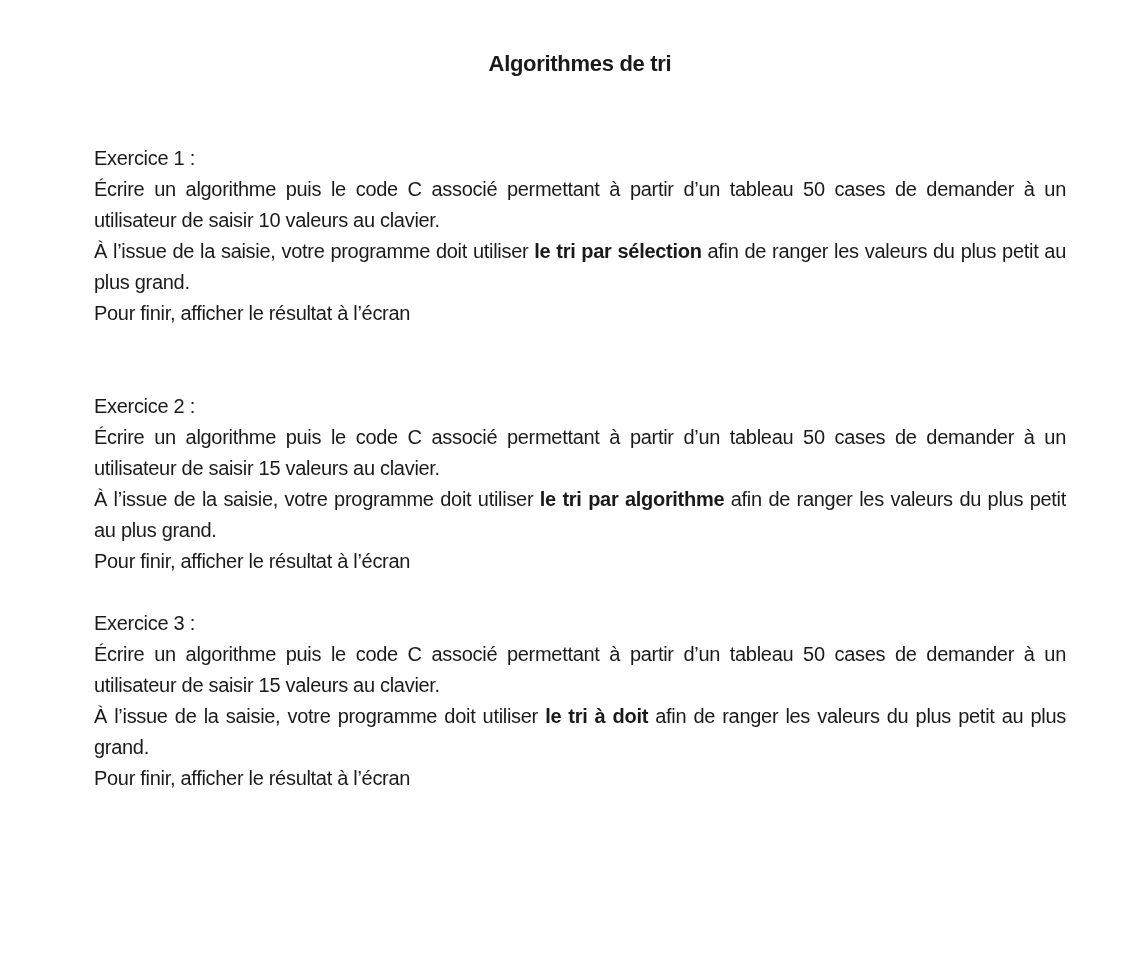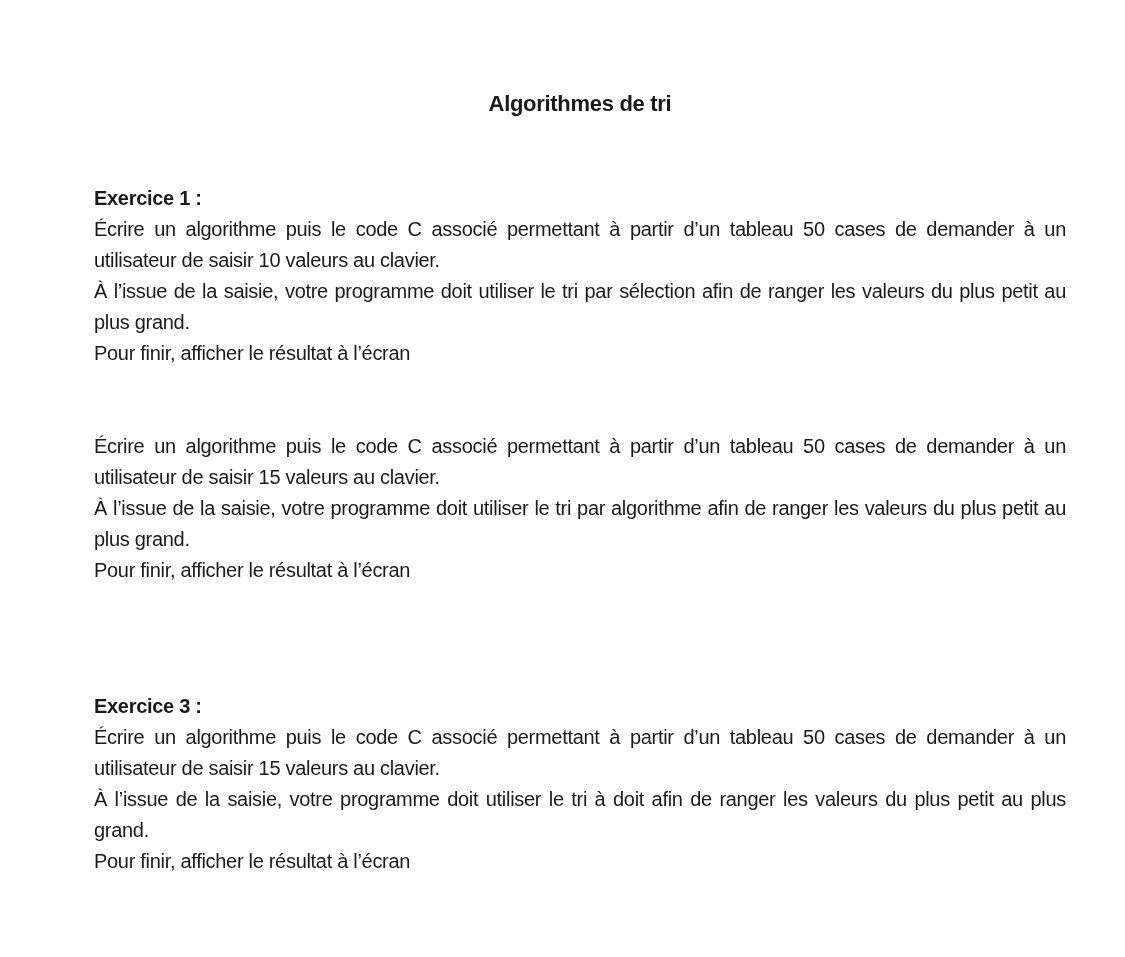--- a/index.html
+++ b/index.html
@@ -11,66 +11,67 @@
     height: 957px;
     background: #ffffff;
     overflow: hidden;
     font-family: "Liberation Sans", "DejaVu Sans", sans-serif;
     color: #1a1a1a;
   }
   .page {
     box-sizing: border-box;
     width: 1125px;
     height: 957px;
-    padding: 88px 59px 0 94px;
+    padding: 48px 59px 0 94px;
   }
   .doc-title {
     margin: 0;
     font-size: 22px;
     line-height: 31px;
     font-weight: bold;
     text-align: center;
     letter-spacing: -0.3px;
   }
   .exercise {
     font-size: 20px;
     line-height: 31px;
     letter-spacing: -0.3px;
   }
   .exercise-1 { margin-top: 64px; }
   .exercise-2 { margin-top: 62px; }
-  .exercise-3 { margin-top: 105px; }
+  .exercise-3 { margin-top: 31px; }
   .exercise p {
     margin: 0;
   }
   .exercise .heading {
-    font-weight: bold;
+    font-weight: normal;
   }
   .exercise .justified {
     text-align: justify;
   }
   .exercise strong {
-    font-weight: normal;
+    font-weight: bold;
   }
 </style>
 </head>
 <body>
 
 <div class="page">
 
   <h1 class="doc-title">Algorithmes de tri</h1>
 
   <section class="exercise exercise-1">
     <p class="heading">Exercice 1 :</p>
     <p class="justified">Écrire un algorithme puis le code C associé permettant à partir d’un tableau 50 cases de demander à un utilisateur de saisir 10 valeurs au clavier.</p>
     <p class="justified"><span>À l’issue de la saisie, votre programme doit utiliser </span><strong>le tri par sélection</strong><span> afin de ranger les valeurs du plus petit au plus grand.</span></p>
     <p>Pour finir, afficher le résultat à l’écran</p>
   </section>
 
   <section class="exercise exercise-2">
+    <p class="heading">Exercice 2 :</p>
     <p class="justified">Écrire un algorithme puis le code C associé permettant à partir d’un tableau 50 cases de demander à un utilisateur de saisir 15 valeurs au clavier.</p>
     <p class="justified"><span>À l’issue de la saisie, votre programme doit utiliser </span><strong>le tri par algorithme</strong><span> afin de ranger les valeurs du plus petit au plus grand.</span></p>
     <p>Pour finir, afficher le résultat à l’écran</p>
   </section>
 
   <section class="exercise exercise-3">
     <p class="heading">Exercice 3 :</p>
     <p class="justified">Écrire un algorithme puis le code C associé permettant à partir d’un tableau 50 cases de demander à un utilisateur de saisir 15 valeurs au clavier.</p>
     <p class="justified"><span>À l’issue de la saisie, votre programme doit utiliser </span><strong>le tri à doit</strong><span> afin de ranger les valeurs du plus petit au plus grand.</span></p>
     <p>Pour finir, afficher le résultat à l’écran</p>

